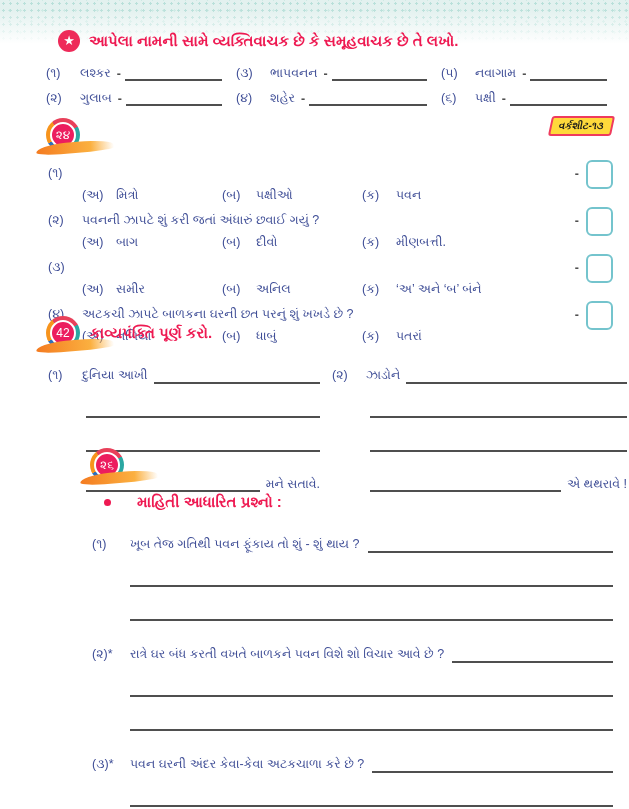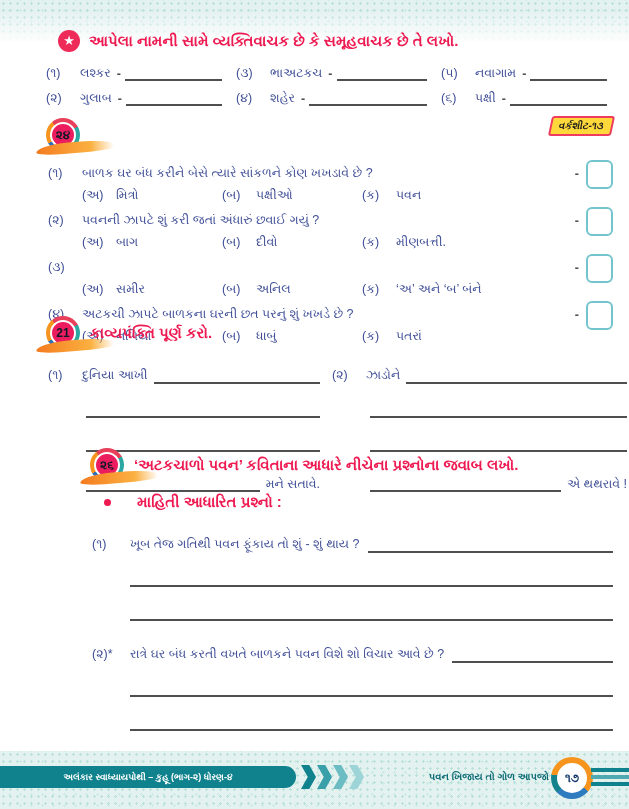--- a/index.html
+++ b/index.html
@@ -32,21 +32,21 @@
   .ns-grid { display:grid; grid-template-columns:190px 205px 180px; margin:14px 18px 0 46px; row-gap:10px; }
   .ns-cell { display:flex; align-items:flex-end; padding-right:14px; }
   .ns-cell .name { margin-right:6px; white-space:nowrap; }
   .ns-cell .dash { margin-right:4px; color:#4f4f4f; font-weight:bold; }
   .ns-cell .ln { flex:1; }
 
   
   .badge { position:relative; width:34px; height:34px; border-radius:50%; flex:0 0 34px;
     background:conic-gradient(from -40deg,#e8405a 0 100deg,#2aa7a2 100deg 200deg,#2f6fba 200deg 280deg,#f7941d 280deg 360deg);
     display:flex; align-items:center; justify-content:center; z-index:2; }
-  .badge-core { width:26px; height:26px; border-radius:50%; background:#ec1d5e; border:2px solid #fff; color:#0f172a; font-weight:bold; font-size:12px; display:flex; align-items:center; justify-content:center; }
+  .badge-core { width:26px; height:26px; border-radius:50%; background:#ec1d5e; border:2px solid #fff; color:#ffffff; font-weight:normal; font-size:12px; display:flex; align-items:center; justify-content:center; }
   .swoosh { position:absolute; left:-10px; top:24px; width:78px; height:11px; z-index:1;
     background:linear-gradient(90deg,#f47b20,#fbb040 70%, rgba(251,176,64,0)); border-radius:50% 60% 50% 50% / 90% 70% 30% 40%; transform:rotate(-5deg); }
 
   
   .sec-24 { position:absolute; top:118px; left:0; right:0; }
   .sec-head { position:relative; display:flex; align-items:center; margin-left:46px; }
   .sec-head .title { margin-left:10px; z-index:2; }
   .inline-box { display:inline-block; width:27px; height:15px; border:2px solid #74c4cd; border-radius:3px; vertical-align:-3px; margin:0 5px; background:#fff; }
   .ws-badge { position:absolute; right:16px; top:-2px; background:#ffd93b; border:2px solid #ef3b5d; transform:skewX(-12deg); padding:2px 7px; font-size:10px; font-weight:bold; color:#1a1a1a; border-radius:3px; }
   .q-list { margin:12px 16px 0 48px; }
@@ -110,21 +110,21 @@
     </div>
     <div class="ns-grid">
       <div class="ns-cell blue">
         <span class="num">(૧)</span>
         <span class="name">લશ્કર</span>
         <span class="dash">-</span>
           <span class="ln"></span>
       </div>
       <div class="ns-cell blue">
         <span class="num">(૩)</span>
-        <span class="name">ભાઅટકચ</span>
+        <span class="name">ભાપવનન</span>
         <span class="dash">-</span>
           <span class="ln"></span>
       </div>
       <div class="ns-cell blue">
         <span class="num">(૫)</span>
         <span class="name">નવાગામ</span>
         <span class="dash">-</span>
           <span class="ln"></span>
       </div>
       <div class="ns-cell blue">
@@ -153,21 +153,20 @@
       <span class="badge">
           <span class="badge-core">૨૪</span>
           <span class="swoosh"></span>
         </span>
       <span class="ws-badge">વર્કશીટ-૧૩</span>
     </div>
     <div class="q-list">
 
       <div class="q-row blue">
         <span class="num">(૧)</span>
-        <span class="qtext">બાળક ઘર બંધ કરીને બેસે ત્યારે સાંકળને કોણ ખખડાવે છે ?</span>
         <span class="ans">
             <span class="dash">-</span>
             <span class="ans-box"></span>
           </span>
       </div>
       <div class="opt-row blue">
         <span class="opt">
             <span class="olabel">(અ)</span>
             <span>મિત્રો</span>
           </span>
@@ -247,21 +246,21 @@
             <span class="olabel">(ક)</span>
             <span>પતરાં</span>
           </span>
       </div>
     </div>
   </div>
 
   <div class="sec-25">
     <div class="sec-head">
       <span class="badge">
-          <span class="badge-core">21</span>
+          <span class="badge-core">42</span>
           <span class="swoosh"></span>
         </span>
       <span class="title red">કાવ્યપંક્તિ પૂર્ણ કરો.</span>
     </div>
     <div class="poem-grid">
       <div>
         <div class="p-row1 blue">
           <span class="num">(૧)</span>
           <span class="prefix">દુનિયા આખી</span>
           <span class="ln"></span>
@@ -288,21 +287,20 @@
       </div>
     </div>
   </div>
 
   <div class="sec-26">
     <div class="sec-head">
       <span class="badge">
           <span class="badge-core">૨૬</span>
           <span class="swoosh"></span>
         </span>
-      <span class="title red">‘અટકચાળો પવન’ કવિતાના આધારે નીચેના પ્રશ્નોના જવાબ લખો.</span>
     </div>
     <div class="bullet-row">
       <span class="bullet-dot"></span>
       <span class="red">માહિતી આધારિત પ્રશ્નો :</span>
     </div>
     <div class="qa-list">
       <div class="qa-row blue">
         <span class="qanum">(૧)</span>
         <span class="qatext">ખૂબ તેજ ગતિથી પવન ફૂંકાય તો શું - શું થાય ?</span>
         <span class="ln"></span>
@@ -321,31 +319,13 @@
       <div class="qa-row blue">
         <span class="qanum">(૩)*</span>
         <span class="qatext">પવન ઘરની અંદર કેવા-કેવા અટકચાળા કરે છે ?</span>
         <span class="ln"></span>
       </div>
       <div class="ln qa-ln"></div>
 
     </div>
   </div>
 
-  <div class="footer tex">
-    <div class="f-band">અલંકાર સ્વાધ્યાયપોથી – કુહૂ (ભાગ-૨) ધોરણ-૪</div>
-    <div class="chevs">
-      <span class="chev chev1"></span>
-      <span class="chev chev2"></span>
-      <span class="chev chev3"></span>
-      <span class="chev chev4"></span>
-    </div>
-    <div class="f-right">પવન ખિજાય તો ગોળ આપજો</div>
-    <div class="pg-badge">
-      <span class="pg-core">૧૭</span>
-    </div>
-    <div class="f-lines">
-      <span class="f-line fl1"></span>
-        <span class="f-line fl2"></span>
-        <span class="f-line fl3"></span>
-    </div>
-  </div>
 </div>
 
 </body></html>

